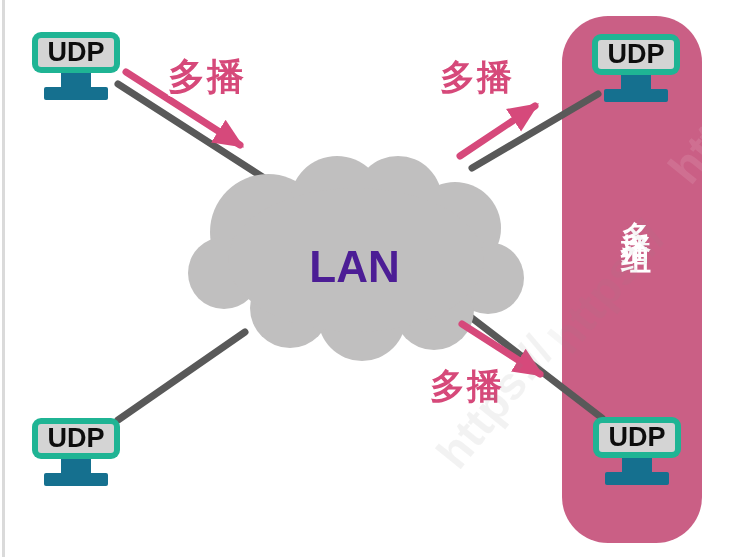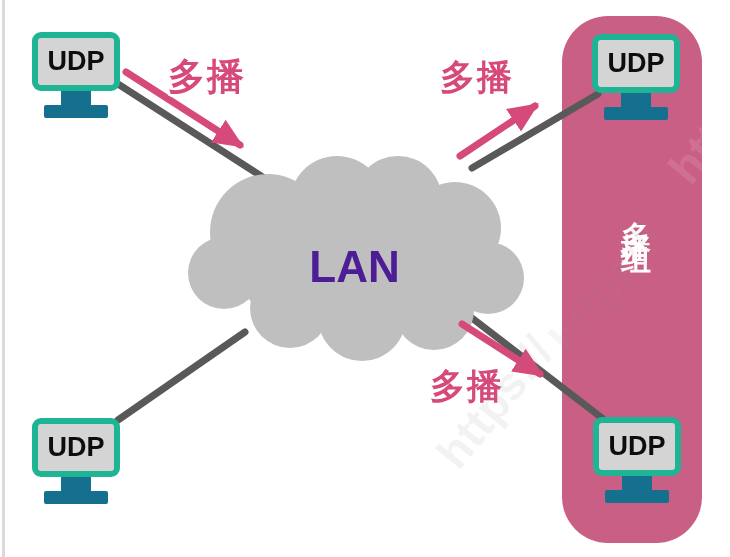--- a/index.html
+++ b/index.html
@@ -21,21 +21,21 @@
     position:absolute; left:616px; top:197px; height:140px;
     writing-mode:vertical-rl; text-orientation:upright;
     font-size:30px; font-weight:bold; color:#ffffff;
     letter-spacing:12px; line-height:40px; white-space:nowrap;
   }
   
   svg.wires { position:absolute; left:0; top:0; pointer-events:none; }
   
   .computer { position:absolute; width:88px; }
   .monitor {
-    width:88px; height:59px; background:#1fb494; border-radius:9px;
+    width:88px; height:41px; background:#1fb494; border-radius:9px;
     box-sizing:border-box; padding:6px;
   }
   .screen {
     width:100%; height:100%; background:#d4d4d4; border-radius:3px;
     display:flex; align-items:center; justify-content:center;
   }
   .screen span {
     font-size:27px; font-weight:bold; color:#0d0d0d; letter-spacing:0px;
   }
   .stand-neck { width:30px; height:14px; background:#15708f; margin:0 auto; }

